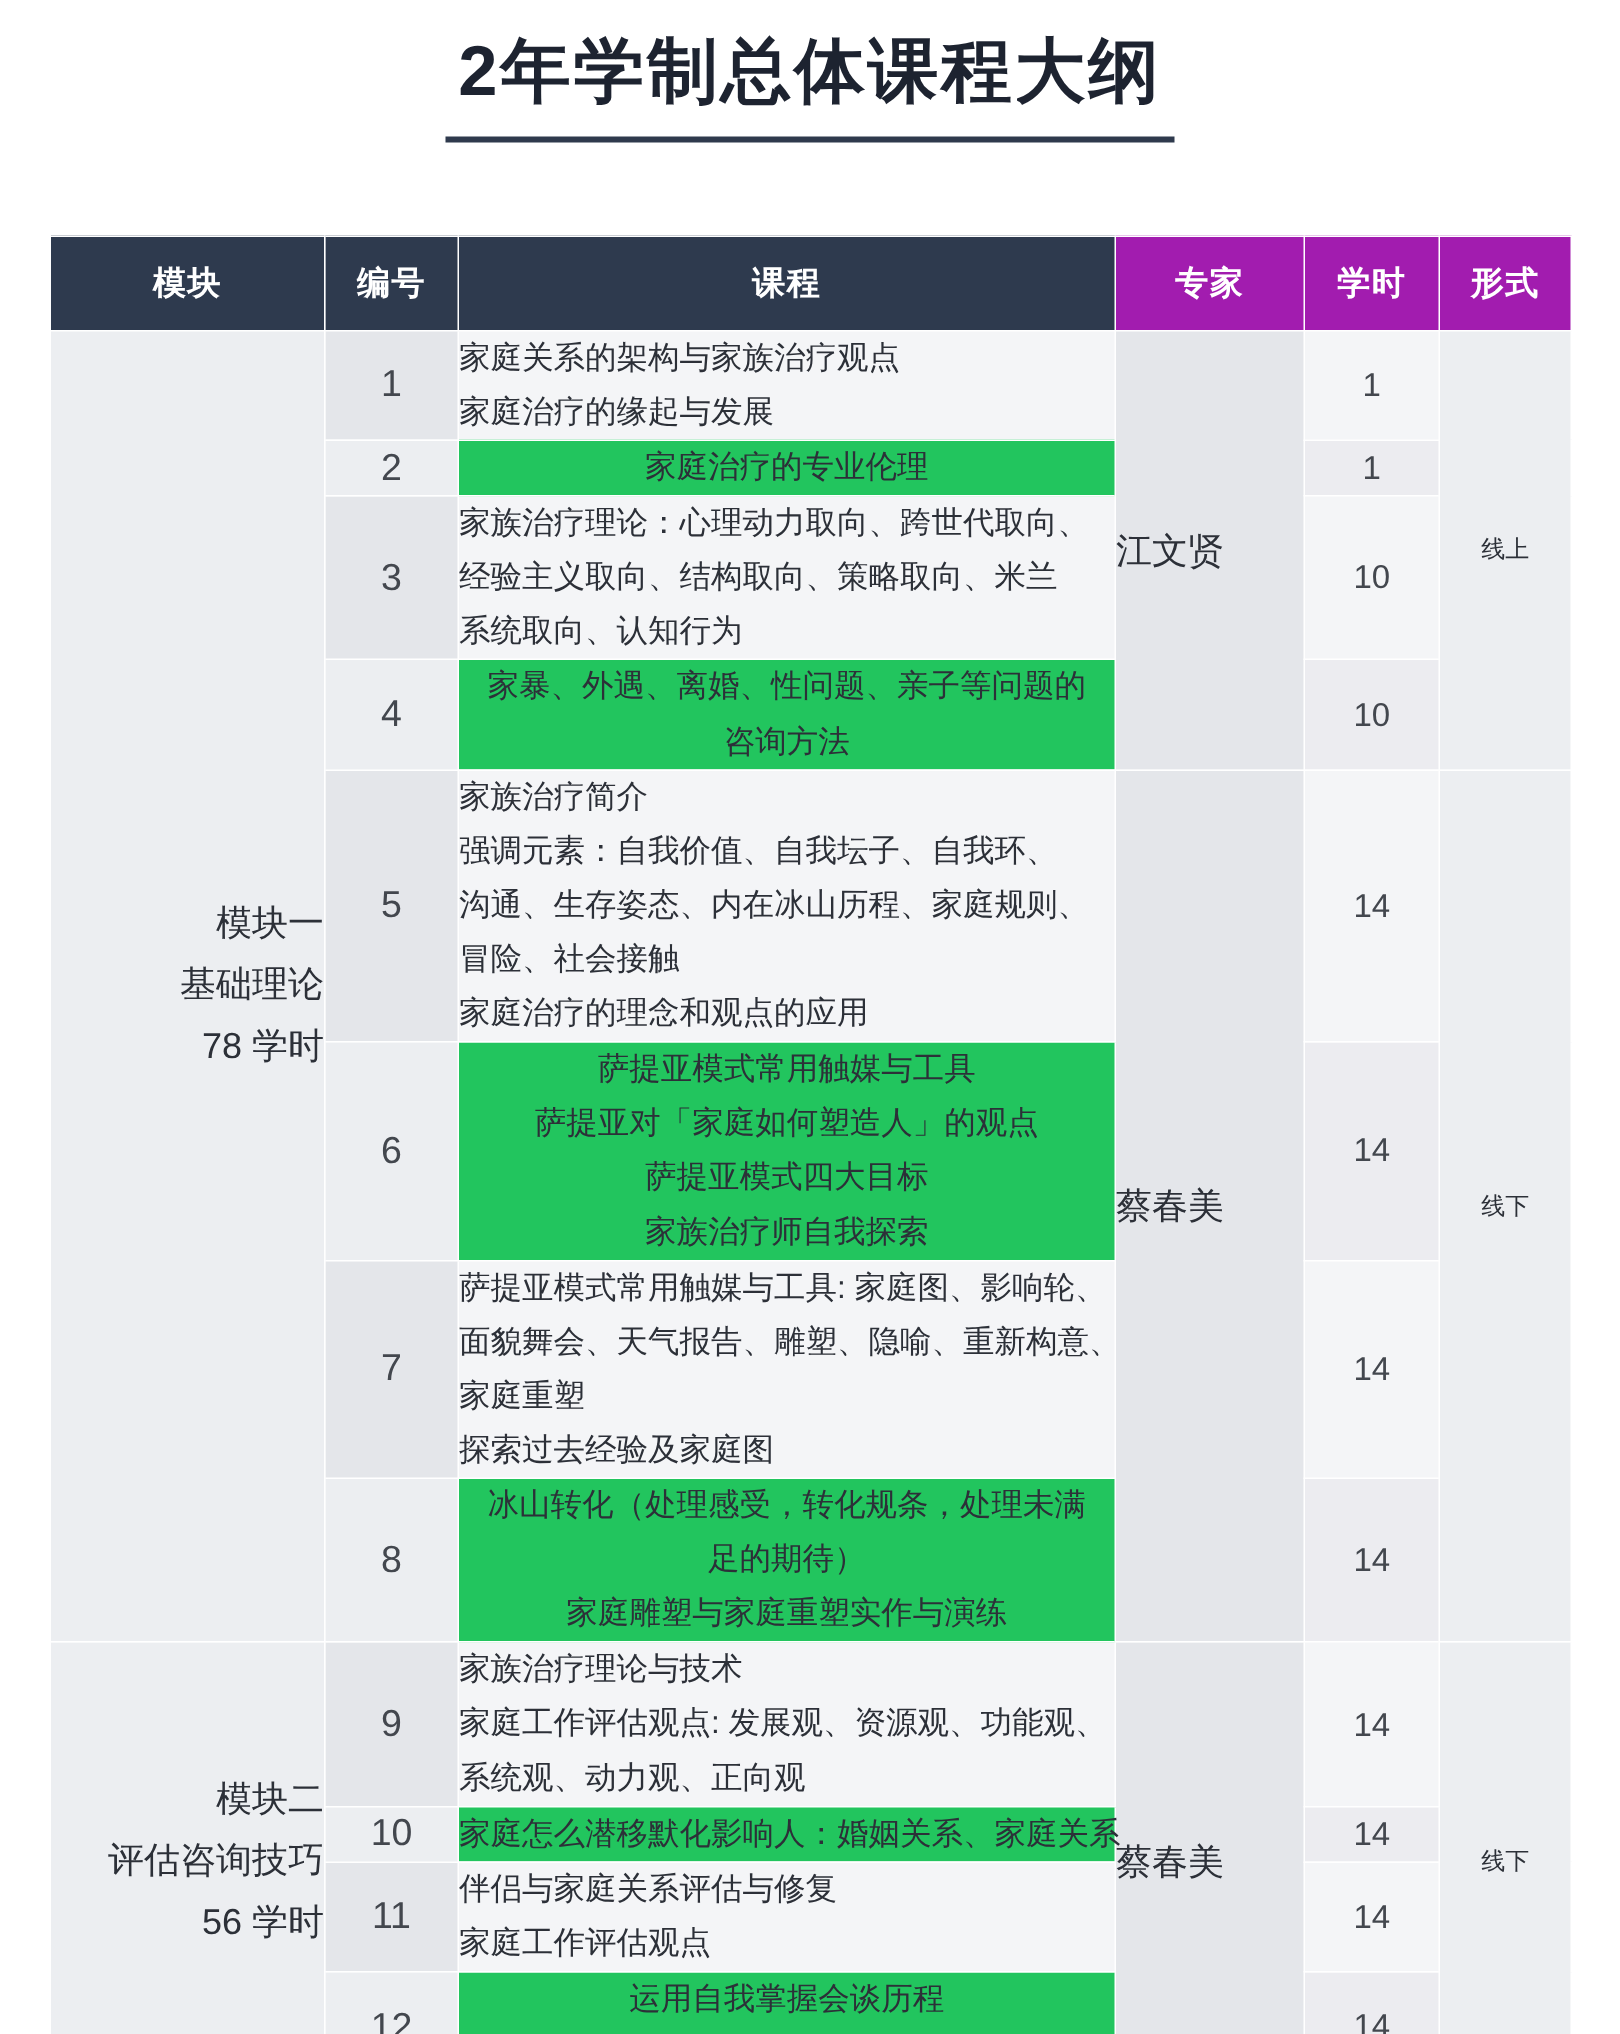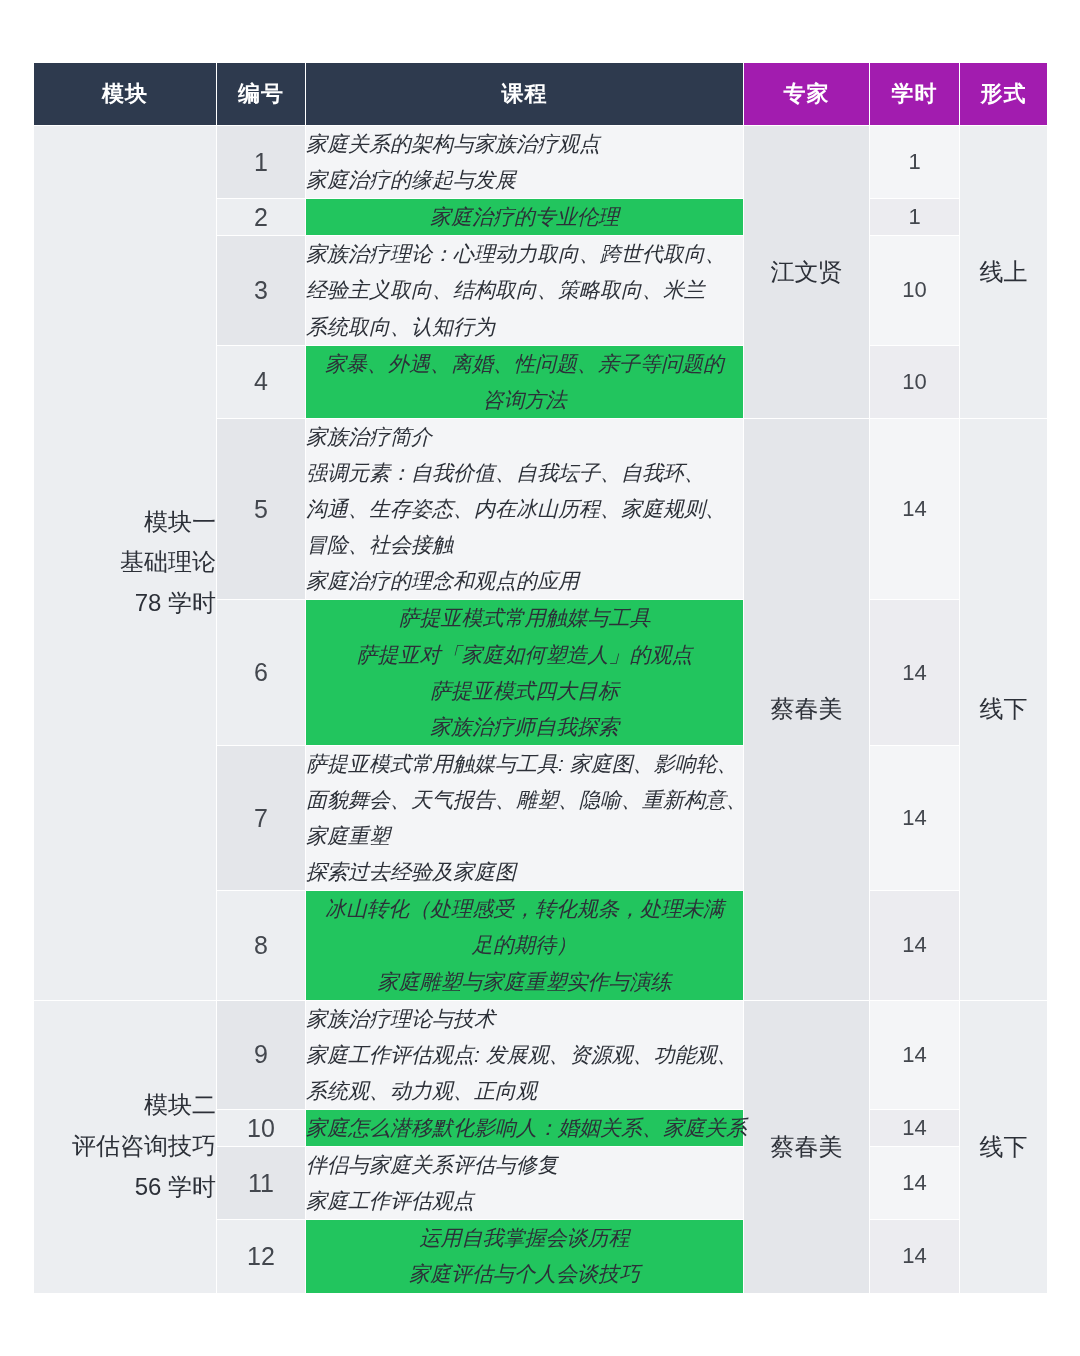--- a/index.html
+++ b/index.html
@@ -97,47 +97,50 @@
     line-height: 1.72;
     padding: 12px 14px 12px 16px;
     color: #2c3038;
   }
   td.course-cell.alt {
     background: #22c55e;
     text-align: center;
   }
   td.expert-cell {
     background: #e4e6ea;
-    text-align: center;
+    text-align: left;
     font-size: 24px;
     color: #2c3038;
   }
   td.hours-cell {
     background: #f4f5f7;
     text-align: center;
     font-size: 22px;
     color: #43474e;
   }
   td.hours-cell.alt {
     background: #ececf0;
   }
   td.form-cell {
     background: #eceef1;
     text-align: center;
-    font-size: 24px;
-    color: #2c3038;
-  }
-  .cell-line { display: block; white-space: nowrap; font-style: italic; }
+    font-size: 16px;
+    color: #2c3038;
+  }
+  .cell-line { display: block; white-space: nowrap; }
   .module-line { display: block; }
 </style>
 </head>
 <body>
 
 <div class="page">
 
+  <div class="title-wrap">
+    <div class="doc-title">2年学制总体课程大纲</div>
+  </div>
 
   <div class="table-wrap">
     <table class="syllabus">
       <colgroup>
         <col class="c-module">
         <col class="c-no">
         <col class="c-course">
         <col class="c-expert">
         <col class="c-hours">
         <col class="c-form">

